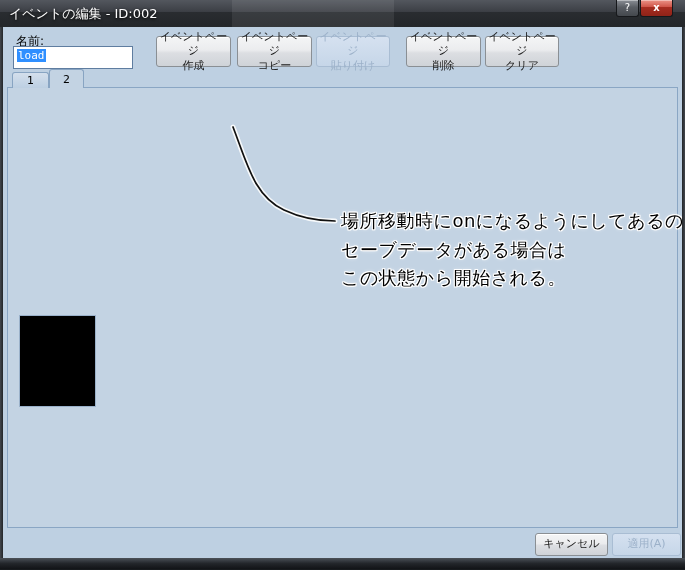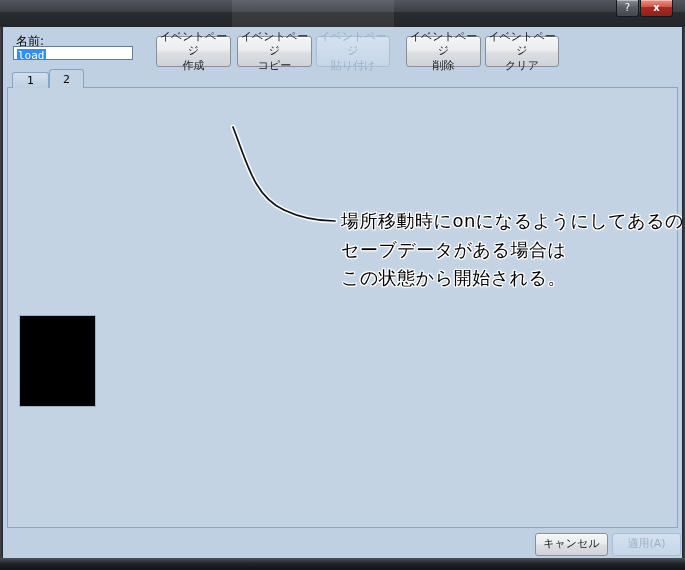--- a/index.html
+++ b/index.html
@@ -153,29 +153,30 @@
     font-family:"DejaVu Sans Mono",monospace; font-size:11px; }
   .name-input{ padding-top:2px; }
 </style>
 </head>
 <body>
 
 <div class="window">
 
   <div class="titlebar">
     <div class="glass"></div>
+    <div class="title-text">イベントの編集 - ID:002</div>
     <div class="cap-btn cap-help"><span>?</span></div>
     <div class="cap-btn cap-close"><span>x</span></div>
   </div>
   <div class="edge edge-left"></div>
   <div class="edge edge-right"></div>
   <div class="edge edge-bottom"></div>
 
   <div class="label" style="left:16px; top:33px; font-size:12px;">名前:</div>
-  <div class="field name-input" style="left:13px; top:46px; width:120px; height:14px; padding-right:17px;"><span class="sel">load</span></div>
+  <div class="field name-input" style="left:13px; top:46px; width:120px; height:23px; padding-right:17px;"><span class="sel">load</span></div>
 
   <div class="btn" style="left:156px; top:36px; width:75px; height:31px;">イベントページ
 作成</div>
   <div class="btn" style="left:237px; top:36px; width:75px; height:31px;">イベントページ
 コピー</div>
   <div class="btn btn-disabled" style="left:316px; top:36px; width:74px; height:31px;">イベントページ
 貼り付け</div>
   <div class="btn" style="left:406px; top:36px; width:75px; height:31px;">イベントページ
 削除</div>
   <div class="btn" style="left:485px; top:36px; width:74px; height:31px;">イベントページ

